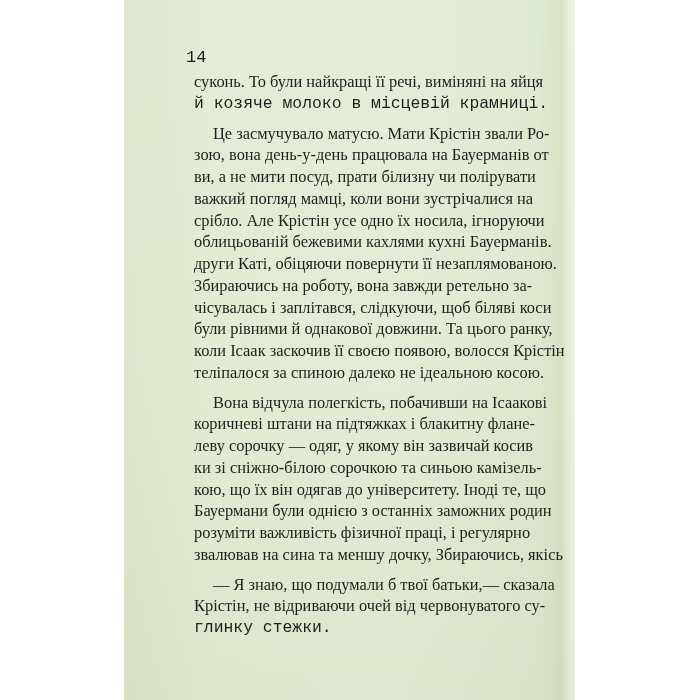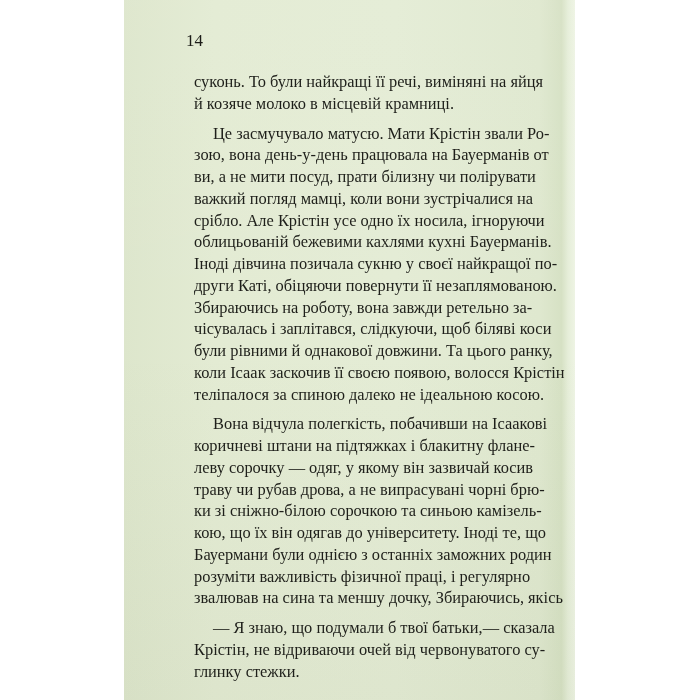--- a/index.html
+++ b/index.html
@@ -23,22 +23,22 @@
       left: 124px;
       top: 0;
       width: 451px;
       height: 700px;
       pointer-events: none;
       background: linear-gradient(180deg, rgba(255,255,255,0.05) 0%, rgba(0,0,0,0) 50%, rgba(120,130,90,0.06) 100%);
     }
     .page-number {
       position: absolute;
       left: 186px;
-      top: 31px;
-      font-family: Liberation Serif, serif;
+      top: 48px;
+      font-family: Liberation Mono, monospace;
       font-size: 17px;
       color: #1c1c18;
       margin: 0;
       text-align: center;
     }
     .text {
       position: absolute;
       left: 186px;
       top: 63px;
       width: 352px;
@@ -55,20 +55,21 @@
     .line {
       display: block;
       text-align: justify;
       text-align-last: justify;
       white-space: nowrap;
       height: 21.75px;
       overflow: visible;
     }
     .line.last {
       text-align-last: left;
+      font-family: Liberation Mono, monospace;
     }
     .line.indent {
       text-indent: 19px;
     }
   </style>
 </head>
 <body>
 
 <div class="page"></div>
 <div class="page-shadow"></div>
@@ -82,34 +83,32 @@
     <span class="line last">й козяче молоко в місцевій крамниці.</span>
   </p>
 
   <p>
     <span class="line indent">Це засмучувало матусю. Мати Крістін звали Ро-</span>
     <span class="line">зою, вона день-у-день працювала на Бауерманів от</span>
     <span class="line">ви, а не мити посуд, прати білизну чи полірувати</span>
     <span class="line">важкий погляд мамці, коли вони зустрічалися на</span>
     <span class="line">срібло. Але Крістін усе одно їх носила, ігноруючи</span>
     <span class="line">облицьованій бежевими кахлями кухні Бауерманів.</span>
-    <span class="line">Іноді дівчина позичала сукню у своєї найкращої по-</span>
     <span class="line">други Каті, обіцяючи повернути її незаплямованою.</span>
     <span class="line">Збираючись на роботу, вона завжди ретельно за-</span>
     <span class="line">чісувалась і заплітався, слідкуючи, щоб біляві коси</span>
     <span class="line">були рівними й однакової довжини. Та цього ранку,</span>
     <span class="line">коли Ісаак заскочив її своєю появою, волосся Крістін</span>
     <span class="line">теліпалося за спиною далеко не ідеальною косою.</span>
   </p>
 
   <p>
     <span class="line indent">Вона відчула полегкість, побачивши на Ісаакові</span>
     <span class="line">коричневі штани на підтяжках і блакитну флане-</span>
     <span class="line">леву сорочку — одяг, у якому він зазвичай косив</span>
-    <span class="line">траву чи рубав дрова, а не випрасувані чорні брю-</span>
     <span class="line">ки зі сніжно-білою сорочкою та синьою камізель-</span>
     <span class="line">кою, що їх він одягав до університету. Іноді те, що</span>
     <span class="line">Бауермани були однією з останніх заможних родин</span>
     <span class="line">розуміти важливість фізичної праці, і регулярно</span>
     <span class="line">звалював на сина та меншу дочку, Збираючись, якісь</span>
   </p>
 
   <p>
     <span class="line indent">— Я знаю, що подумали б твої батьки,— сказала</span>
     <span class="line">Крістін, не відриваючи очей від червонуватого су-</span>

